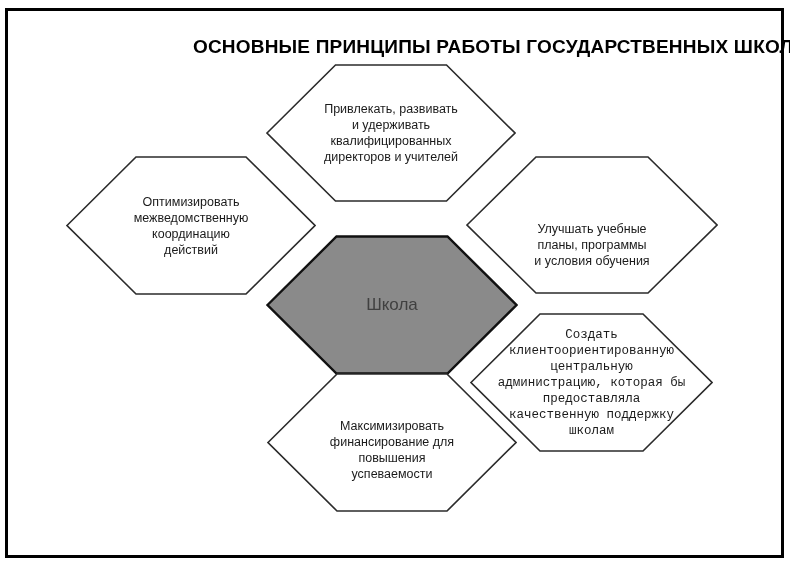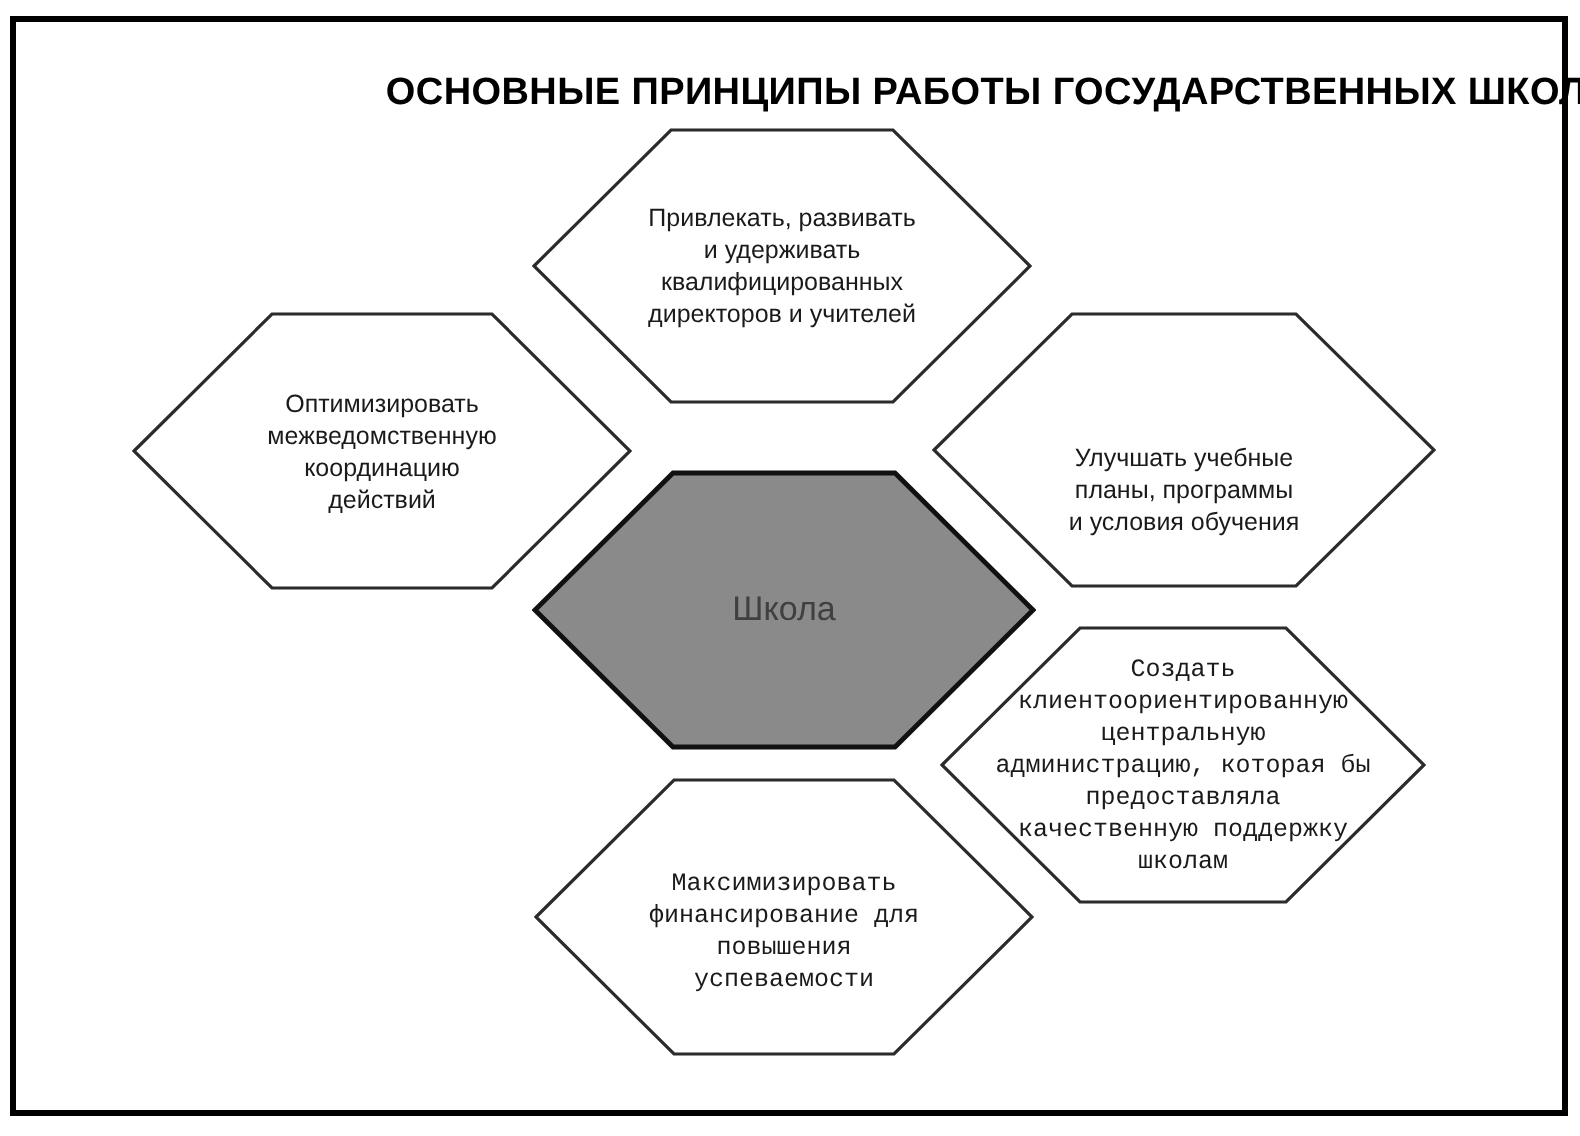--- a/index.html
+++ b/index.html
@@ -120,21 +120,21 @@
       </svg>
       <div class="hex-label">Создать
 клиентоориентированную
 центральную
 администрацию, которая бы
 предоставляла
 качественную поддержку
 школам</div>
     </div>
 
-    <div class="hex" style="left:259px;top:378px;width:250px;height:153px;font-family:Liberation Mono, monospace;">
+    <div class="hex" style="left:259px;top:362px;width:250px;height:153px;">
       <svg width="250" height="139" viewBox="0 0 250 139">
         <polygon points="1,69.5 70,1 180,1 249,69.5 180,138 70,138" fill="#ffffff" stroke="#2b2b2b" stroke-width="1.6"></polygon>
       </svg>
       <div class="hex-label">Максимизировать
 финансирование для
 повышения
 успеваемости</div>
     </div>
 
   </div>

